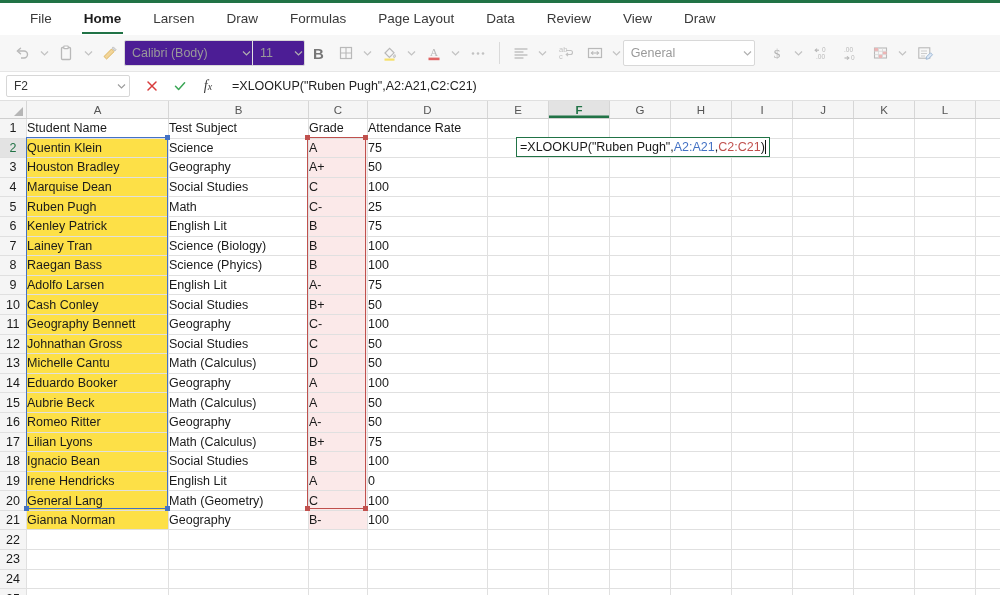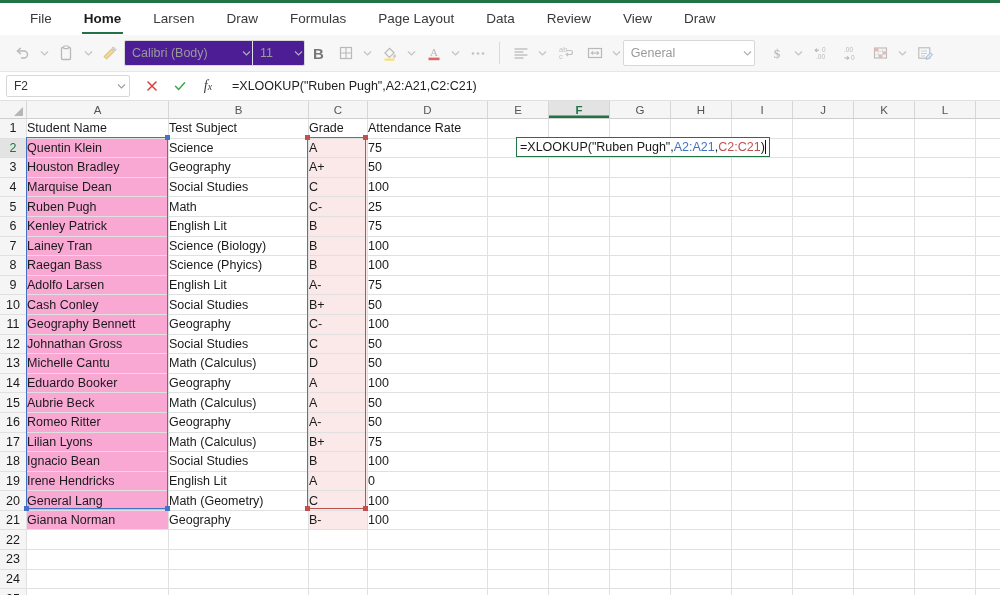--- a/index.html
+++ b/index.html
@@ -114,21 +114,21 @@
   
   .wA{width:141px}.wB{width:139px}.wC{width:58px}.wD{width:119px}
   .wE{width:60px}.wF{width:60px}.wG{width:60px}.wH{width:60px}
   .wI{width:60px}.wJ{width:60px}.wK{width:60px}.wL{width:60px}.wM{width:60px}
 
   .cell{padding:0 4px;}
   .ta-left{text-align:left}.ta-center{text-align:left}
   .bold{font-weight:bold}
 
   
-  td.selA{background:#f9a8d4;}
+  td.selA{background:#fde047;}
   td.selC{background:#fbe9e9;}
 
   
   .ov{position:absolute;pointer-events:none;}
   .sel-a-border{
     border:1.6px solid #4472c4;box-sizing:border-box;
   }
   .sel-c-border{
     border:1.6px solid #c0504d;box-sizing:border-box;
   }

